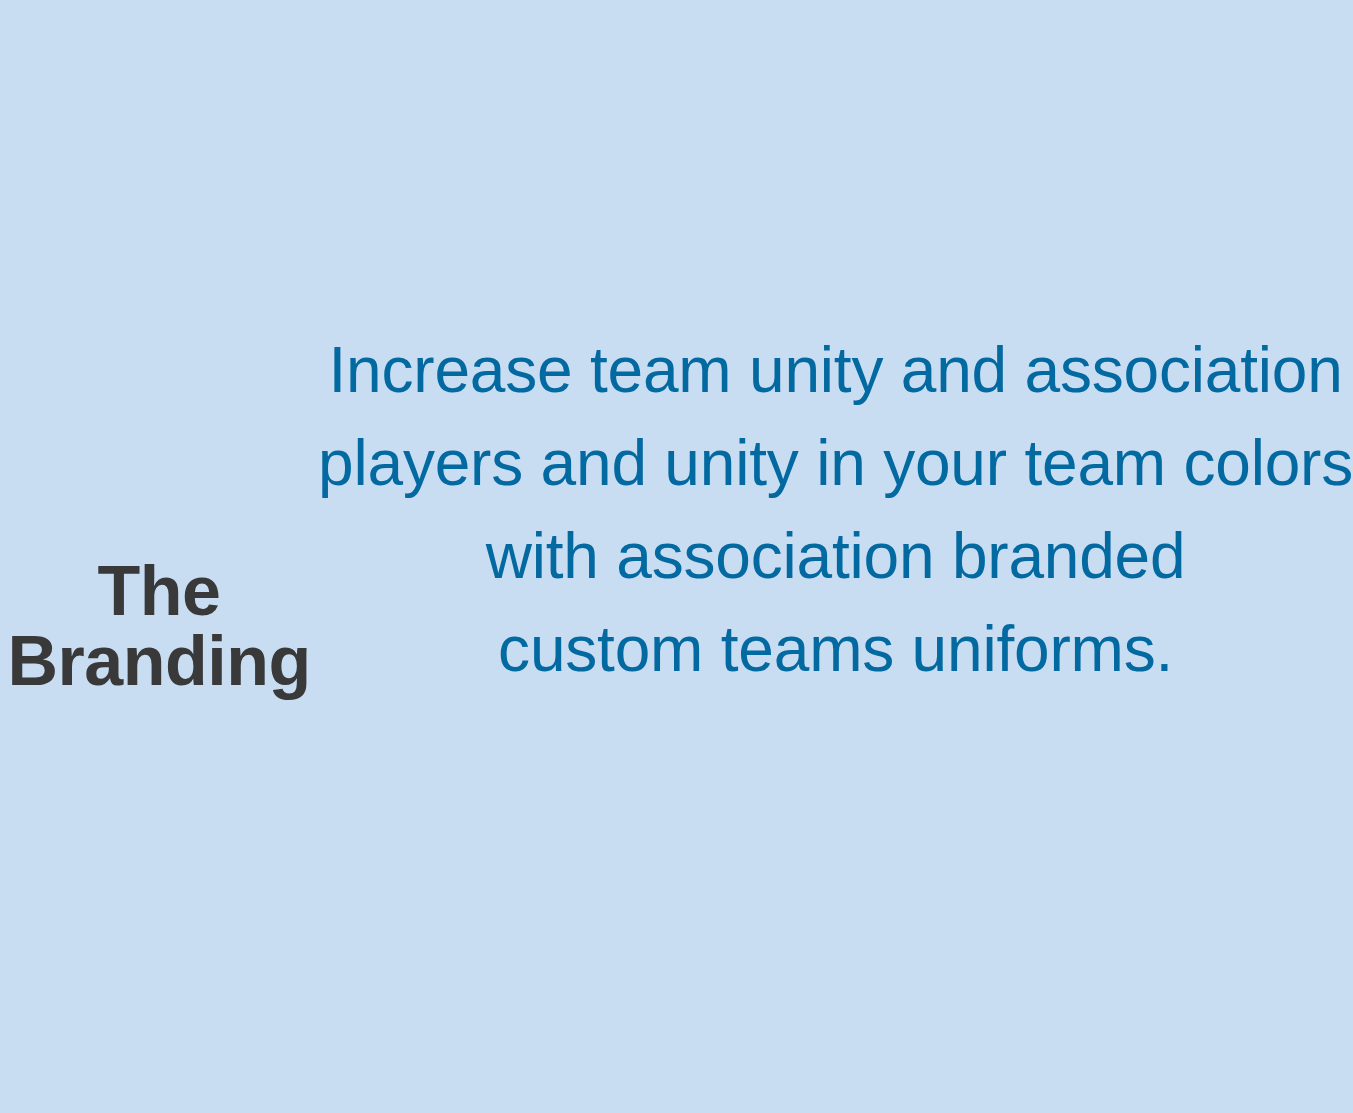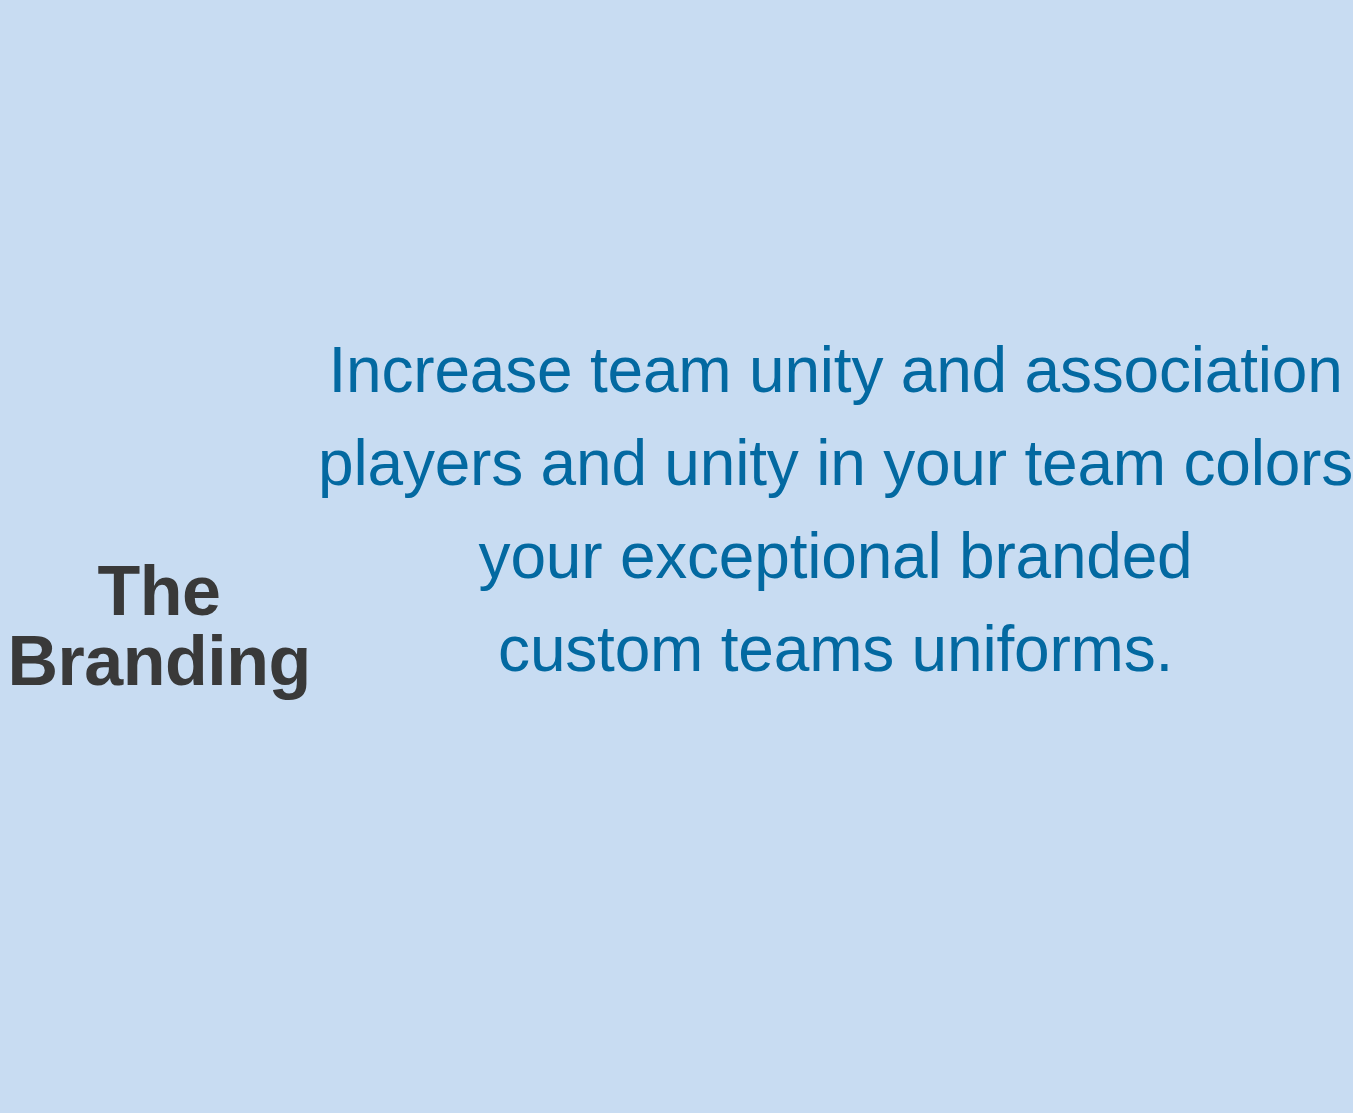--- a/index.html
+++ b/index.html
@@ -70,19 +70,19 @@
 
 <div id="slide">
 
   <div id="content-block">
 
     <h1 id="section-title">The Branding</h1>
 
     <p id="section-body">
       <span class="body-line">Increase team unity and association</span>
       <span class="body-line">players and unity in your team colors</span>
-      <span class="body-line">your exceptional branded</span>
+      <span class="body-line">with association branded</span>
       <span class="body-line">custom teams uniforms.</span>
     </p>
 
   </div>
 
 </div>
 
 </body></html>

